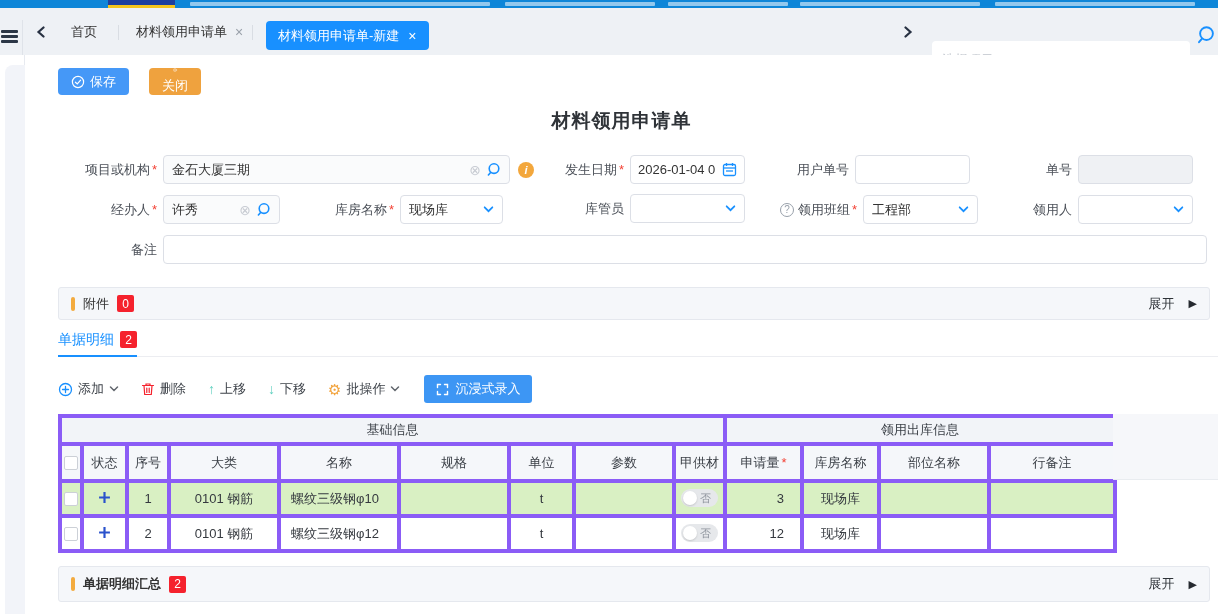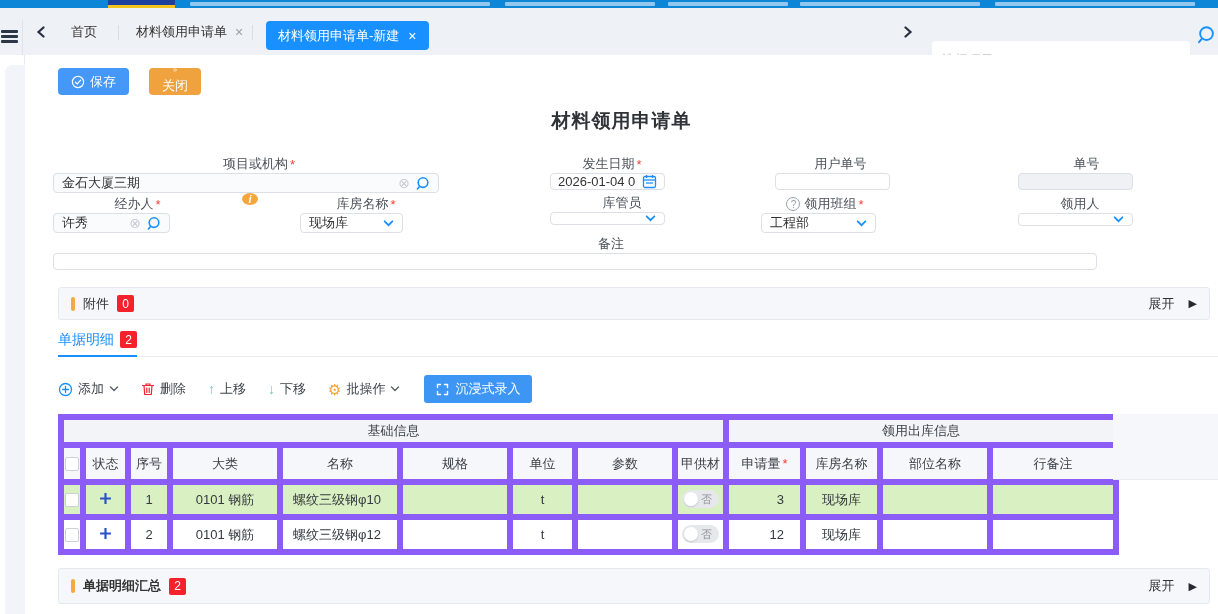--- a/index.html
+++ b/index.html
@@ -38,21 +38,21 @@
 
   .btnrow { margin:13px 0 0 33px; display:flex; gap:20px; height:27px;align-items:center; }
   .btn { height:27px; padding:0 13px; border:none; border-radius:4px; color:#fff; display:flex; align-items:center; gap:5px;
          font-size:13px; cursor:pointer; font-family:inherit; }
   .btn-save { background:#4598f7; }
   .btn-close { background:#efa23e;flex-direction:column; }
 
   .title { margin-top:13px; height:27px; text-align:center; font-size:19px; font-weight:700; color:#2f3338; letter-spacing:1px; }
 
   .form { position:relative; margin-top:13px; height:118px; }
-  .field { position:absolute; display:flex; align-items:center; height:29px;flex-direction:column; }
+  .field { position:absolute; display:flex; align-items:center; height:29px; }
   .flabel { display:flex; justify-content:flex-end; align-items:center; color:#4b5058; padding-right:6px; white-space:nowrap; }
   .req { color:#f34235; margin-left:2px; }
   .ctrl { height:29px; border:1px solid #dcdfe6; border-radius:4px; background:#fff; display:flex; align-items:center;
           padding:0 8px; cursor:pointer; }
   .picker { background:#fafbfc; }
   .val { flex:1; color:#333; white-space:nowrap; overflow:hidden; }
   .clear-icon { color:#c8ccd3; font-size:14px; margin:0 5px 0 4px; cursor:pointer; }
   .ipt-el { height:29px; border:1px solid #dcdfe6; border-radius:4px; padding:0 8px; font:inherit; color:#333; background:#fff; }
   .ipt-el.disabled { background:#eff1f4; }
   .info-dot { width:16px; height:16px; border-radius:50%; background:#f3a73c; color:#fff; font-size:11px; font-weight:700;
@@ -76,21 +76,21 @@
           border-bottom:2px solid #1890ff; cursor:pointer; }
 
   .acts { margin:18px 0 0 33px; height:28px; display:flex; align-items:center; gap:22px; }
   .act { display:flex; align-items:center; gap:5px; color:#3e434a; cursor:pointer; white-space:nowrap; }
   .arrow { font-weight:700; color:#5ed0bf; font-size:14px; }
   .gear { color:#f2a33c; font-size:15px; line-height:1; }
   .btn-immersive { height:28px; padding:0 12px; background:#3d96f4; border:none; border-radius:3px; color:#fff;
                    display:flex; align-items:center; gap:6px; font:inherit; cursor:pointer; margin-left:2px; }
 
   .tbl { margin:11px 0 0 33px; border-collapse:collapse; table-layout:fixed; width:1055px; }
-  .tbl th, .tbl td { border:6px solid #8b5cf6; font-weight:400; overflow:hidden; white-space:nowrap; }
+  .tbl th, .tbl td { border:4px solid #8b5cf6; font-weight:400; overflow:hidden; white-space:nowrap; }
   .gcell { height:28px; background:#f2f4f8; color:#3a3f46; text-align:center; }
   .hcell { height:37px; background:#f5f7fa; color:#3a3f46; text-align:center; }
   .tbl td { height:35px; background:#fff; text-align:center; color:#35393f; }
   tr.hl td { background:#d9f0c3; }
   .cell-left { text-align:left !important; padding-left:10px; }
   .cell-right { text-align:right !important; padding-right:16px; }
   .cb { display:inline-block; width:14px; height:14px; border:1px solid #ccd0d7; border-radius:2px; background:#fff;
         vertical-align:middle; cursor:pointer; }
   .toggle { display:inline-flex; align-items:center; width:37px; height:18px; border-radius:9px; background:#e6e8eb;
             padding:0 2px; cursor:pointer; }
@@ -181,21 +181,21 @@
 
     <div class="title">材料领用申请单</div>
 
     <div class="form">
 
       <div class="field" style="left:28px;top:7px">
         <span class="flabel" style="width:110px">
             <span>项目或机构</span>
             <span class="req">*</span>
           </span>
-        <div class="ctrl picker" style="width:386px">
+        <div class="ctrl picker" style="width:347px">
           <span class="val">金石大厦三期</span>
           <span class="clear-icon">⊗</span>
           <svg width="15" height="15" viewBox="0 0 15 15" fill="none" stroke="#1890ff" stroke-width="1.6" stroke-linecap="round">
               <circle cx="8" cy="6.6" r="4.8"></circle>
               <line x1="4.6" y1="10.4" x2="2.4" y2="13"></line>
             </svg>
         </div>
         <span class="info-dot">i</span>
       </div>
       <div class="field" style="left:525px;top:7px">

